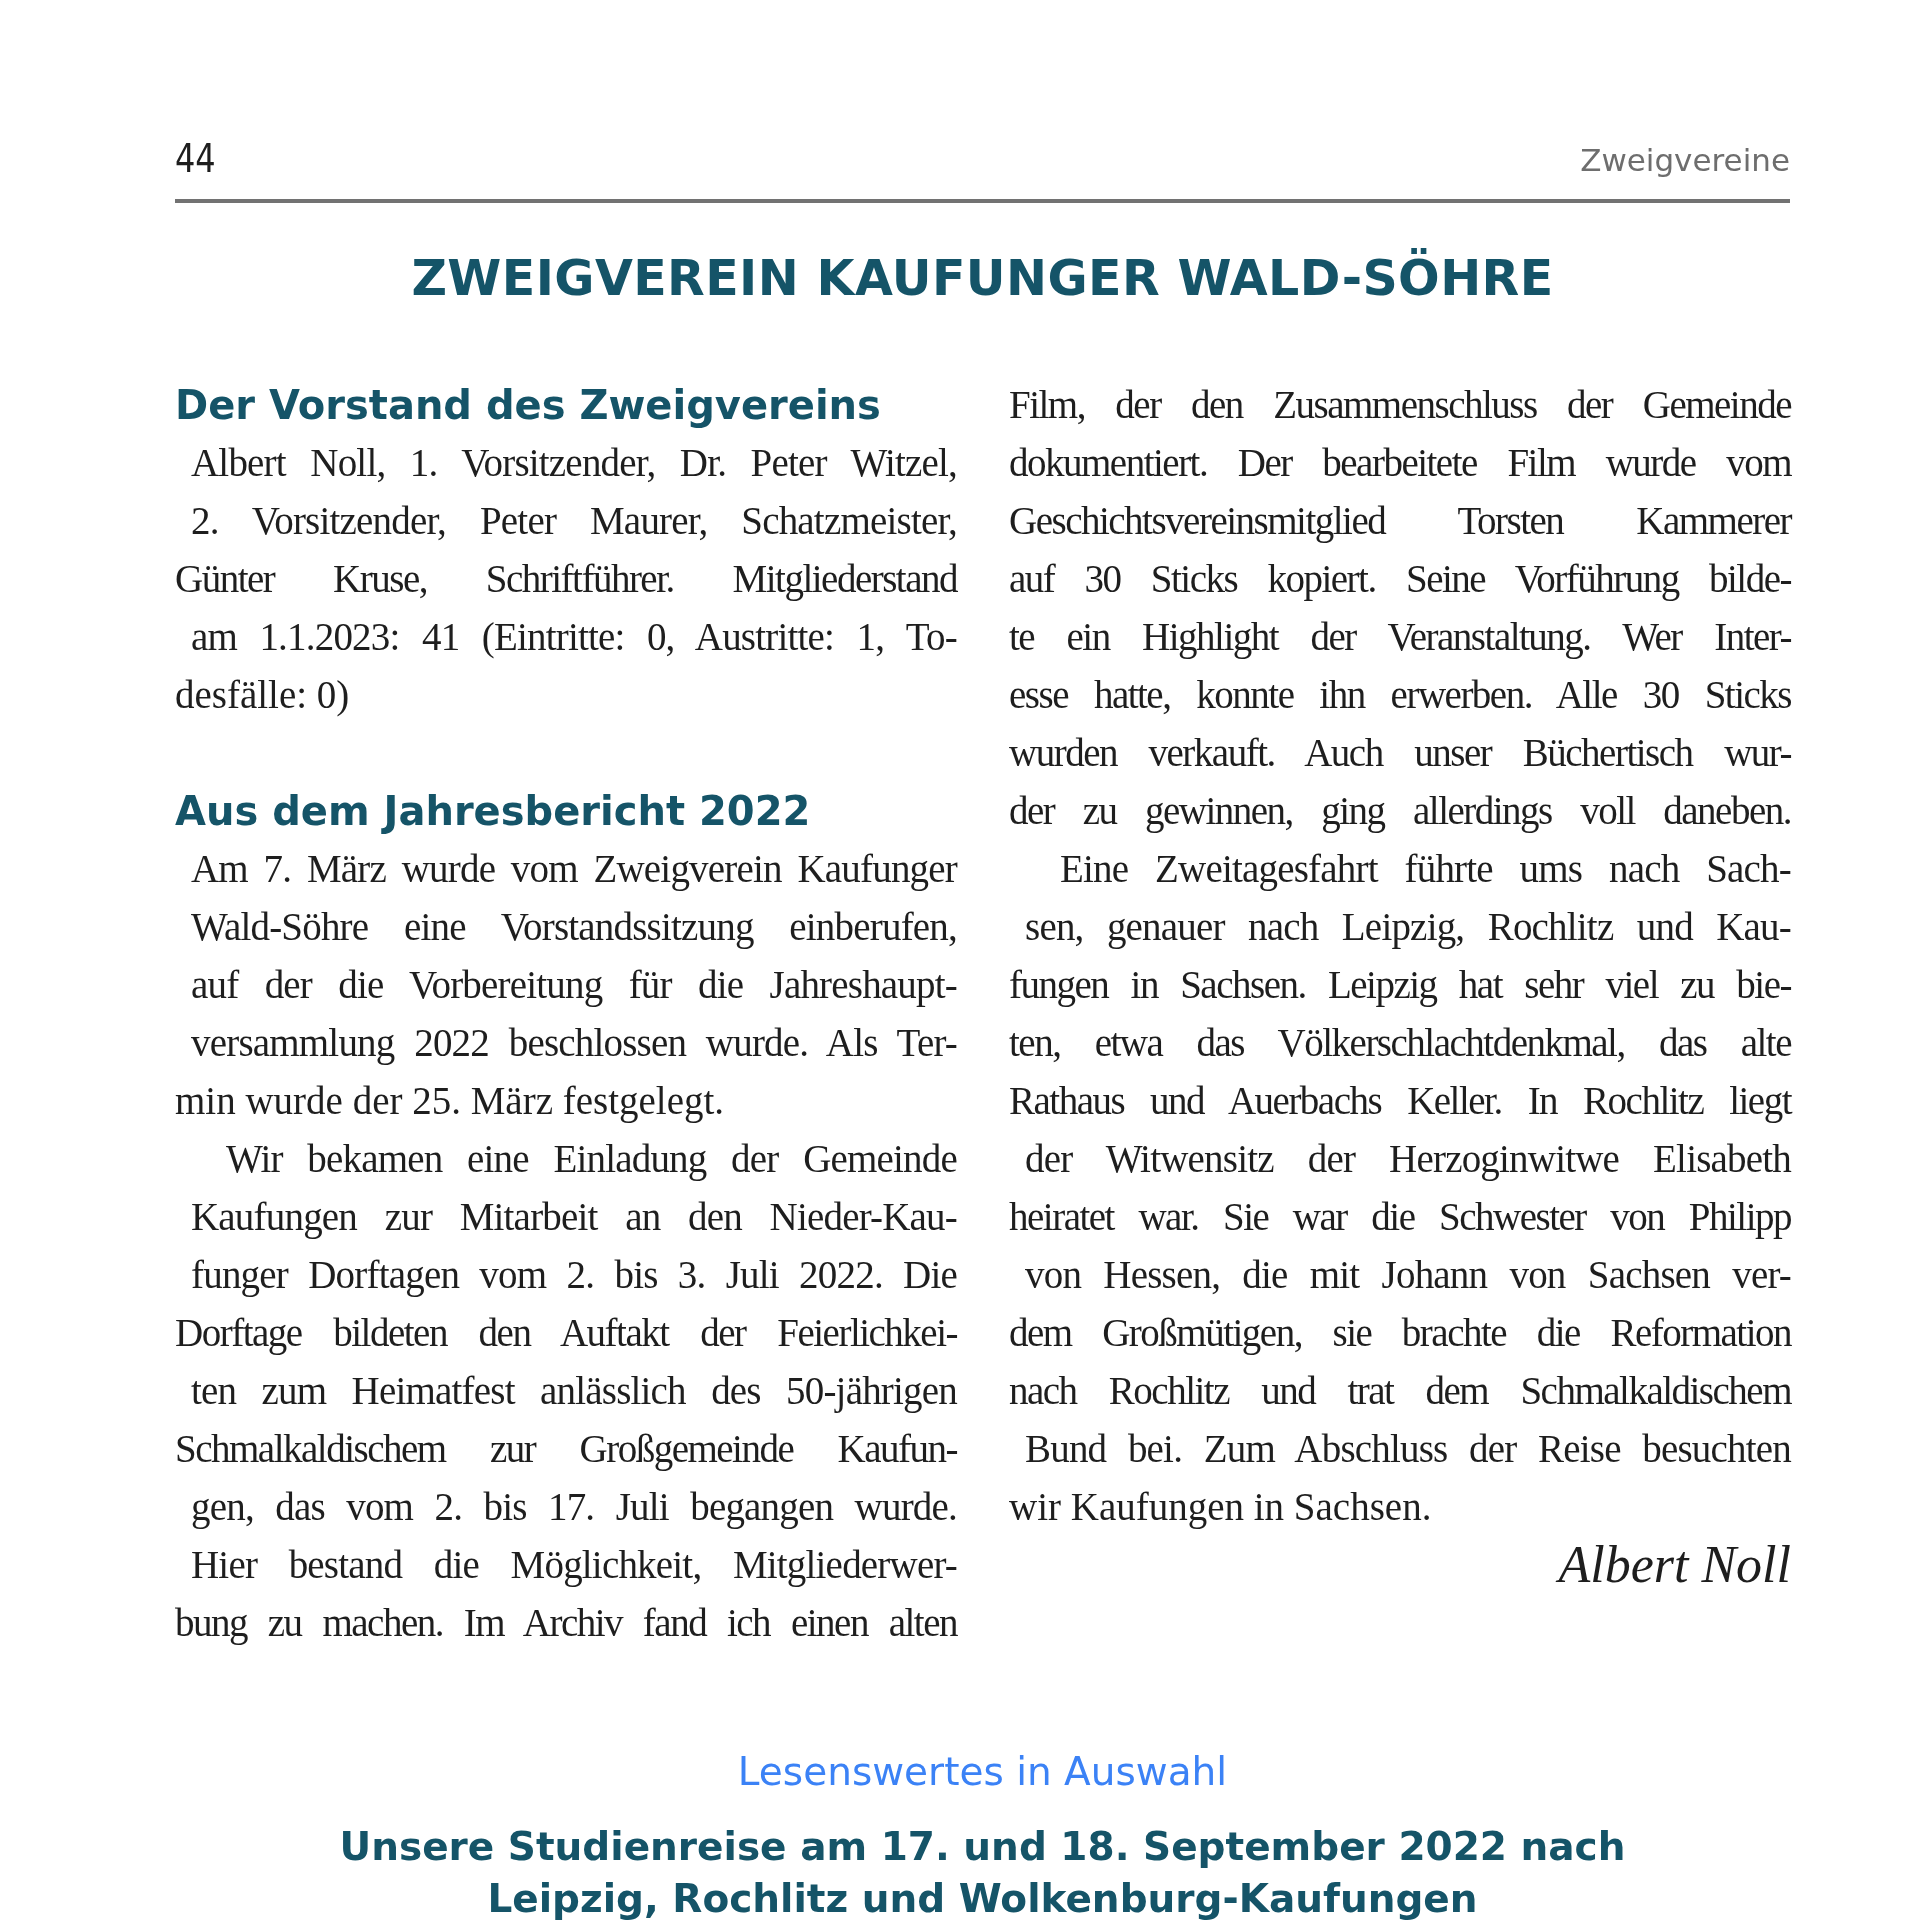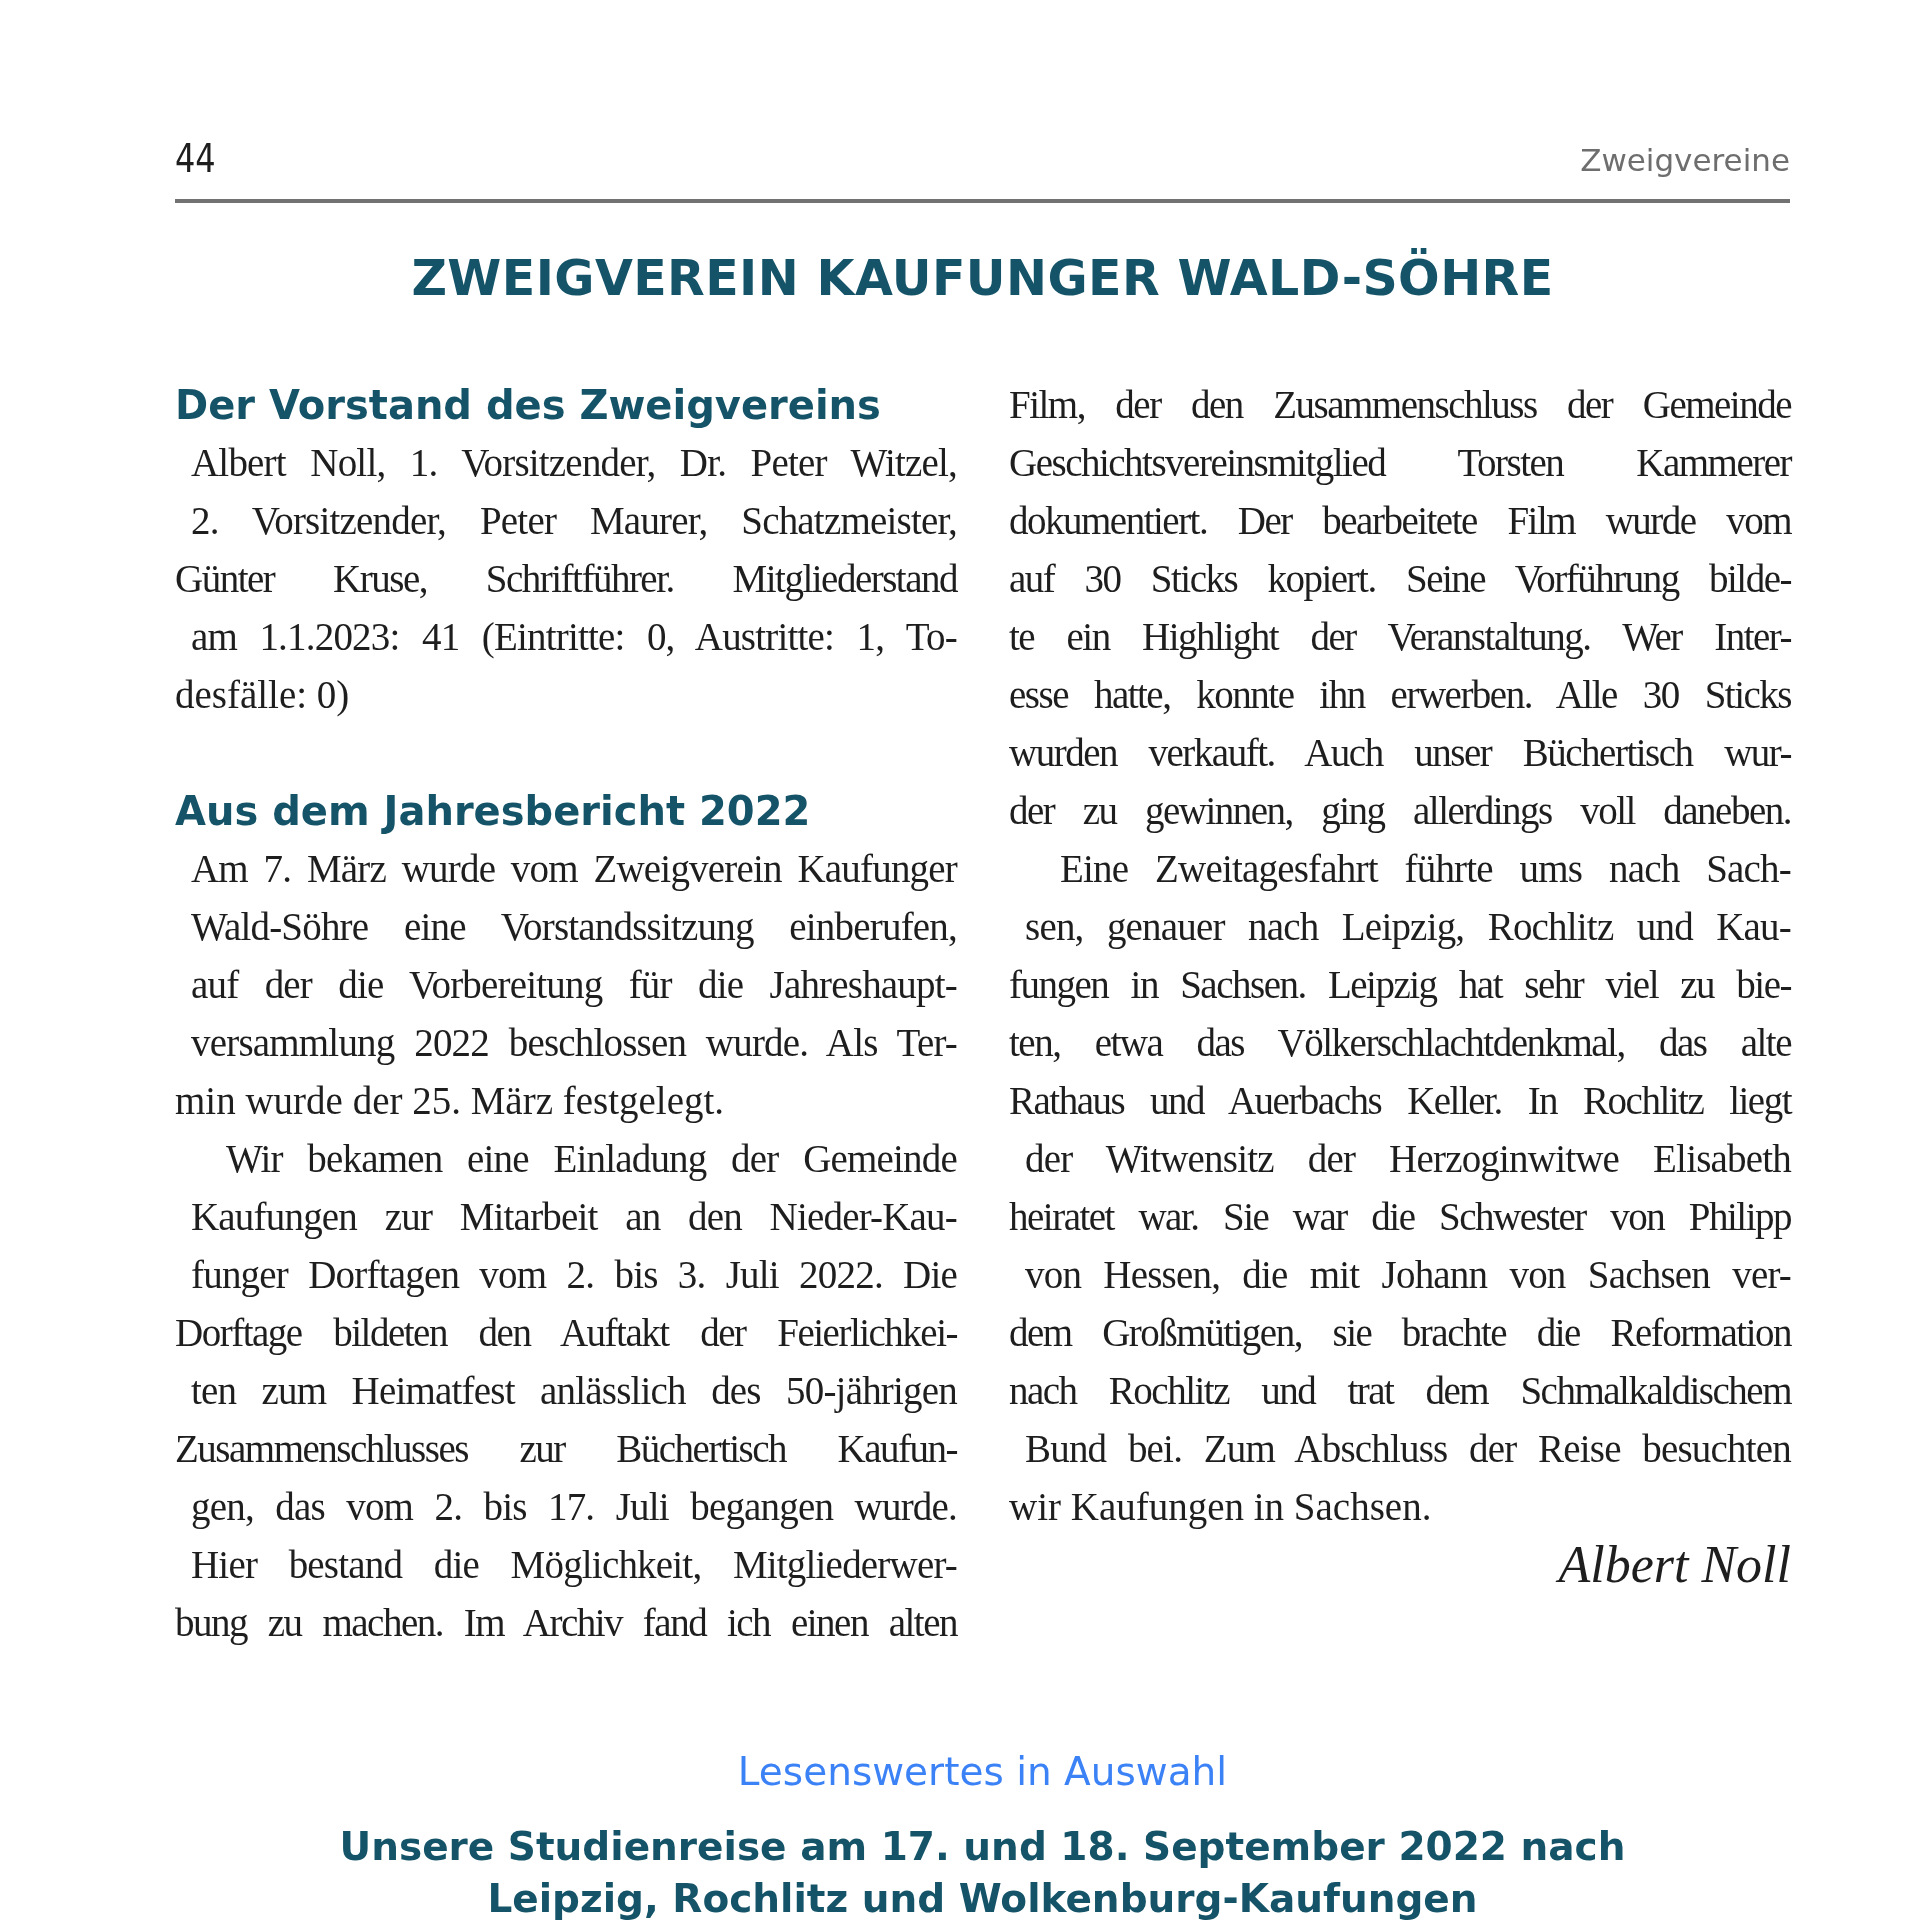--- a/index.html
+++ b/index.html
@@ -59,30 +59,30 @@
     <span class="line compact">Am 7. März wurde vom Zweigverein Kaufunger</span>
     <span class="line compact">Wald-Söhre eine Vorstandssitzung einberufen,</span>
     <span class="line compact">auf der die Vorbereitung für die Jahreshaupt-</span>
     <span class="line compact">versammlung 2022 beschlossen wurde. Als Ter-</span>
     <span class="line last">min wurde der 25. März festgelegt.</span>
     <span class="line indent compact">Wir bekamen eine Einladung der Gemeinde</span>
     <span class="line compact">Kaufungen zur Mitarbeit an den Nieder-Kau-</span>
     <span class="line compact">funger Dorftagen vom 2. bis 3. Juli 2022. Die</span>
     <span class="line tight">Dorftage bildeten den Auftakt der Feierlichkei-</span>
     <span class="line compact">ten zum Heimatfest anlässlich des 50-jährigen</span>
-    <span class="line tight">Zusammenschlusses zur Büchertisch Kaufun-</span>
+    <span class="line tight">Schmalkaldischem zur Großgemeinde Kaufun-</span>
     <span class="line compact">gen, das vom 2. bis 17. Juli begangen wurde.</span>
     <span class="line compact">Hier bestand die Möglichkeit, Mitgliederwer-</span>
     <span class="line tight">bung zu machen. Im Archiv fand ich einen alten</span>
   </div>
 
   <div class="col col-right serif" style="top: 376px;">
     <span class="line tight">Film, der den Zusammenschluss der Gemeinde</span>
+    <span class="line tight">dokumentiert. Der bearbeitete Film wurde vom</span>
     <span class="line tight">Geschichtsvereinsmitglied Torsten Kammerer</span>
-    <span class="line tight">dokumentiert. Der bearbeitete Film wurde vom</span>
     <span class="line tight">auf 30 Sticks kopiert. Seine Vorführung bilde-</span>
     <span class="line tight">te ein Highlight der Veranstaltung. Wer Inter-</span>
     <span class="line tight">esse hatte, konnte ihn erwerben. Alle 30 Sticks</span>
     <span class="line tight">wurden verkauft. Auch unser Büchertisch wur-</span>
     <span class="line tight">der zu gewinnen, ging allerdings voll daneben.</span>
     <span class="line indent compact">Eine Zweitagesfahrt führte ums nach Sach-</span>
     <span class="line compact">sen, genauer nach Leipzig, Rochlitz und Kau-</span>
     <span class="line tight">fungen in Sachsen. Leipzig hat sehr viel zu bie-</span>
     <span class="line tight">ten, etwa das Völkerschlachtdenkmal, das alte</span>
     <span class="line tight">Rathaus und Auerbachs Keller. In Rochlitz liegt</span>

